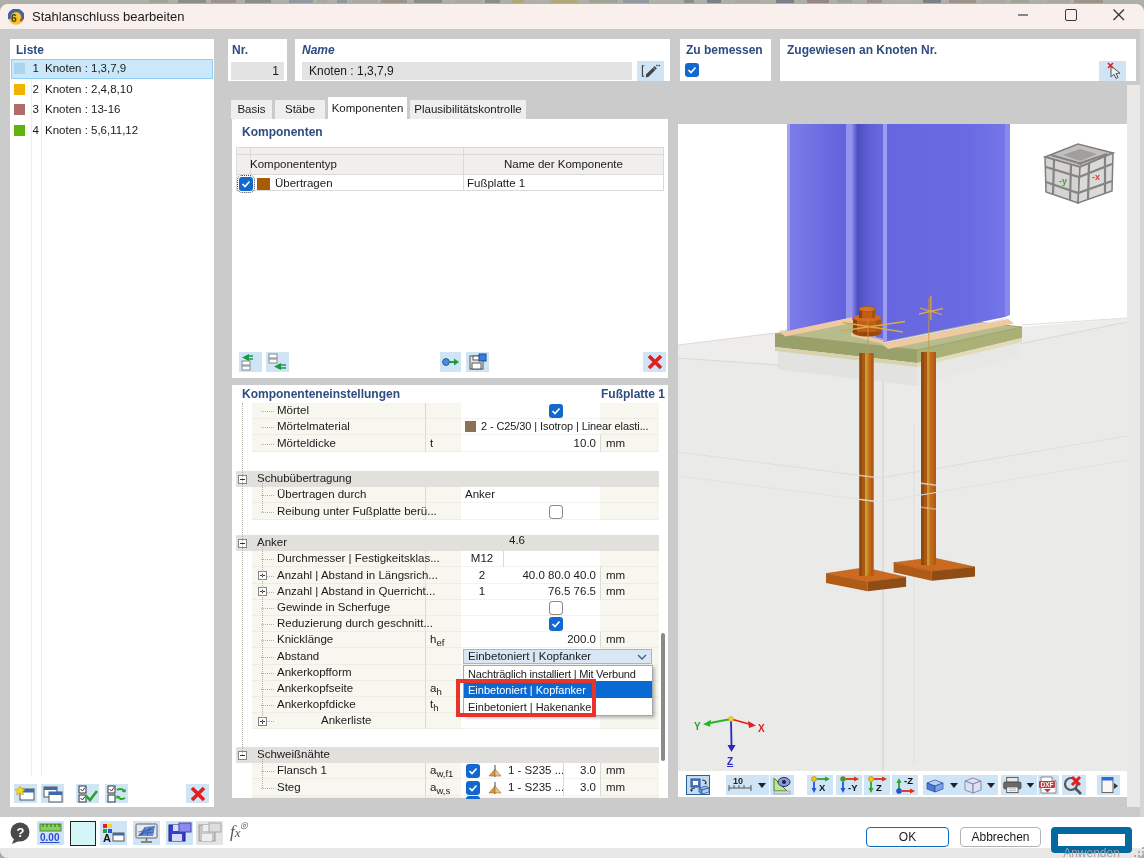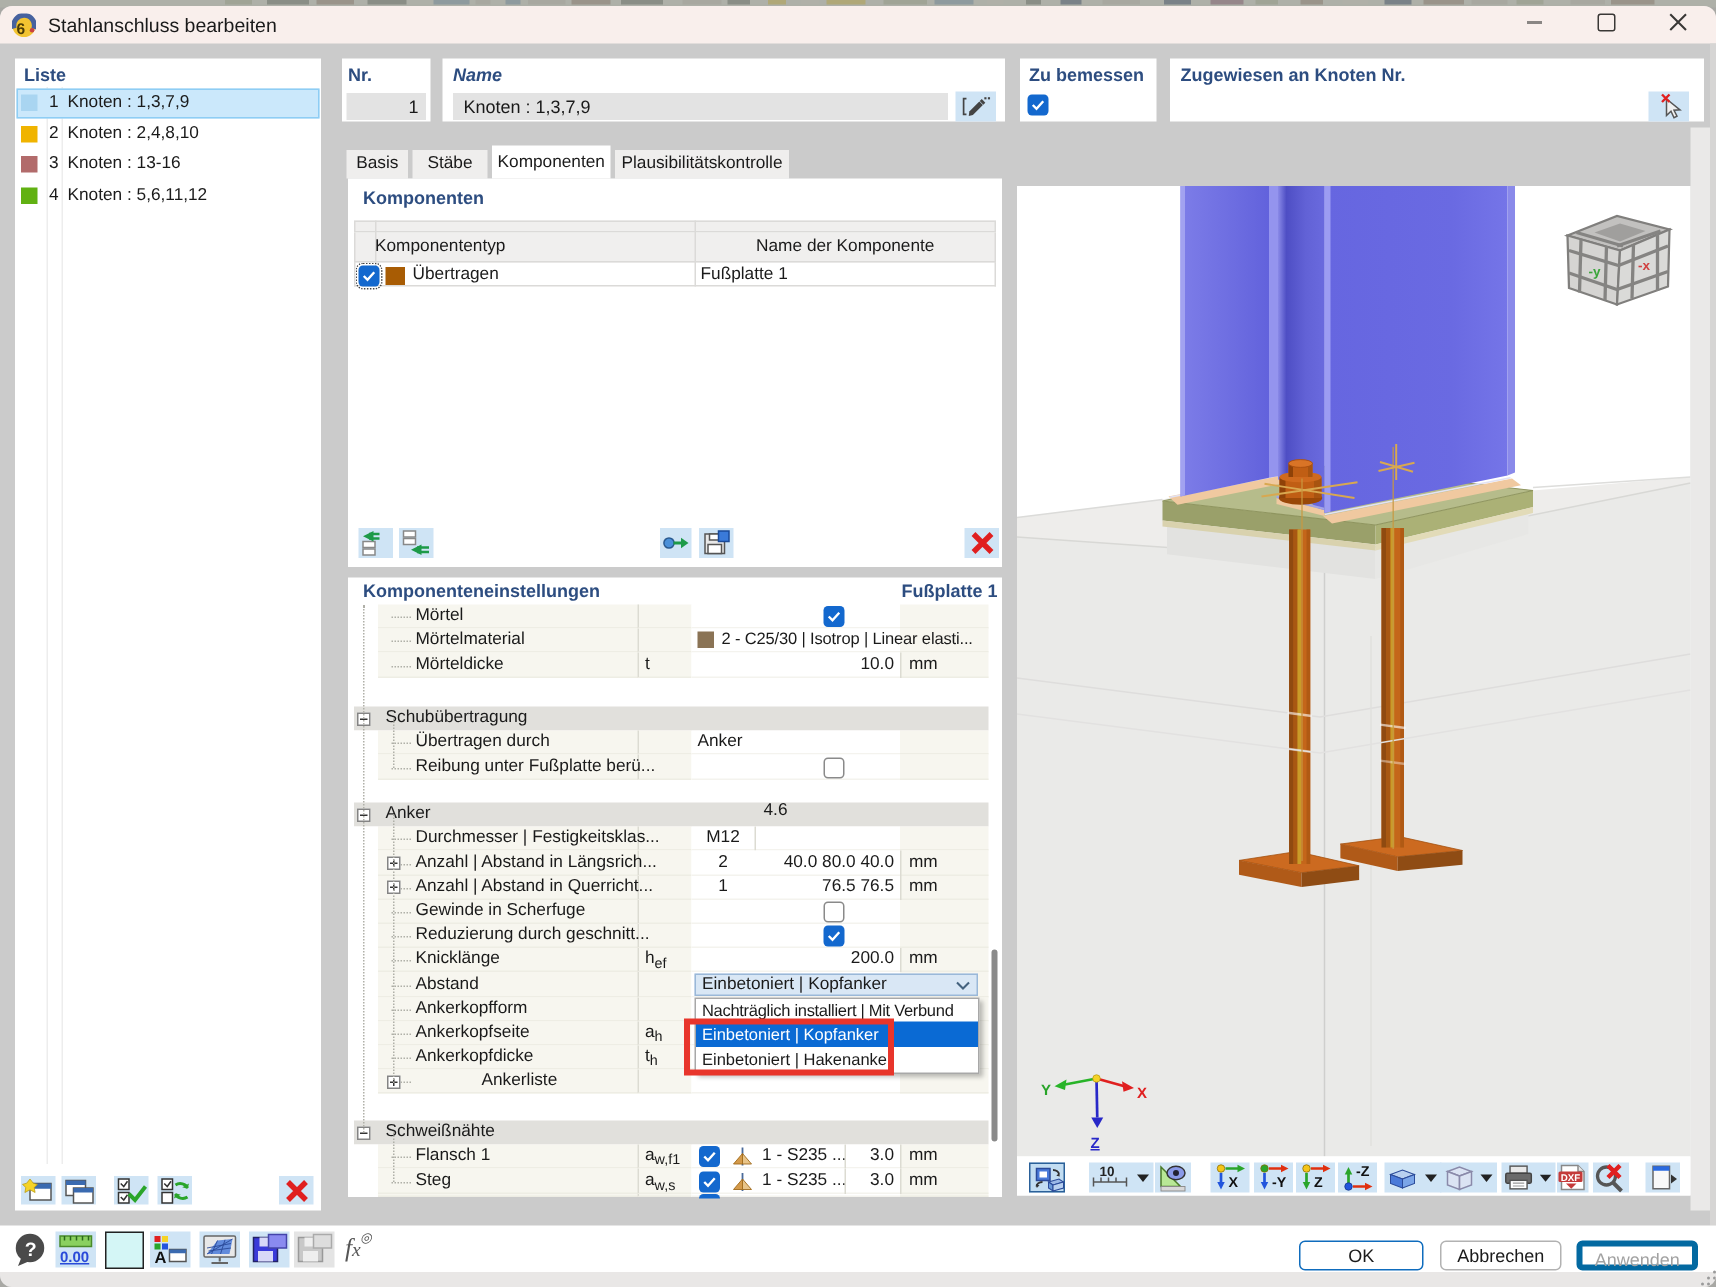--- a/index.html
+++ b/index.html
@@ -660,21 +660,21 @@
 </svg></div>
 <div class="abs" style="left:196px;top:821px;width:27px;height:24px;background:#e4e4e4;"><svg width="27" height="24" viewBox="0 0 27 24">
 <rect x="3" y="4" width="16" height="16" fill="#c8c8c8" stroke="#999"></rect>
 <rect x="7" y="4" width="8" height="6" fill="#eee"></rect>
 <rect x="6" y="13" width="10" height="7" fill="#eee"></rect>
 <rect x="13" y="2" width="12" height="9" fill="#ddd" stroke="#aaa"></rect>
 </svg></div>
 <div class="abs" style="left:230px;top:822px;width:24px;height:22px;font-family:'Liberation Serif',serif;font-style:italic;font-size:17px;color:#555;">f<span style="font-size:13px;">x</span><span style="position:absolute;left:10px;top:-2px;font-size:9px;">◎</span></div>
 <div class="abs" style="left:866px;top:827px;width:83px;height:20px;border:1px solid #0f6cbd;border-radius:4px;background:#fff;text-align:center;font-size:12px;padding-top:2px;color:#1a1a1a;">OK</div>
 <div class="abs" style="left:960px;top:827px;width:81px;height:20px;border:1px solid #b2b2b2;border-radius:4px;background:#fff;text-align:center;font-size:12px;padding-top:2px;color:#1a1a1a;">Abbrechen</div>
-<div class="abs" style="left:1051px;top:827px;width:81px;height:20px;border:4px solid #0369a1;border-radius:4px;background:#fff;text-align:center;font-size:12px;padding-top:2px;color:#a2a2a2;">Anwenden</div>
+<div class="abs" style="left:1051px;top:827px;width:81px;height:20px;border:7px solid #0369a1;border-radius:4px;background:#fff;text-align:center;font-size:12px;padding-top:12px;color:#a2a2a2;">Anwenden</div>
 <svg class="abs" style="left:1134px;top:846px;" width="12" height="12">
 <circle cx="9" cy="2" r="1" fill="#9a9a9a"></circle>
           <circle cx="5" cy="6" r="1" fill="#9a9a9a"></circle>
           <circle cx="9" cy="6" r="1" fill="#9a9a9a"></circle>
 <circle cx="1" cy="10" r="1" fill="#9a9a9a"></circle>
           <circle cx="5" cy="10" r="1" fill="#9a9a9a"></circle>
           <circle cx="9" cy="10" r="1" fill="#9a9a9a"></circle>
 </svg>
 </div>
     </div>

